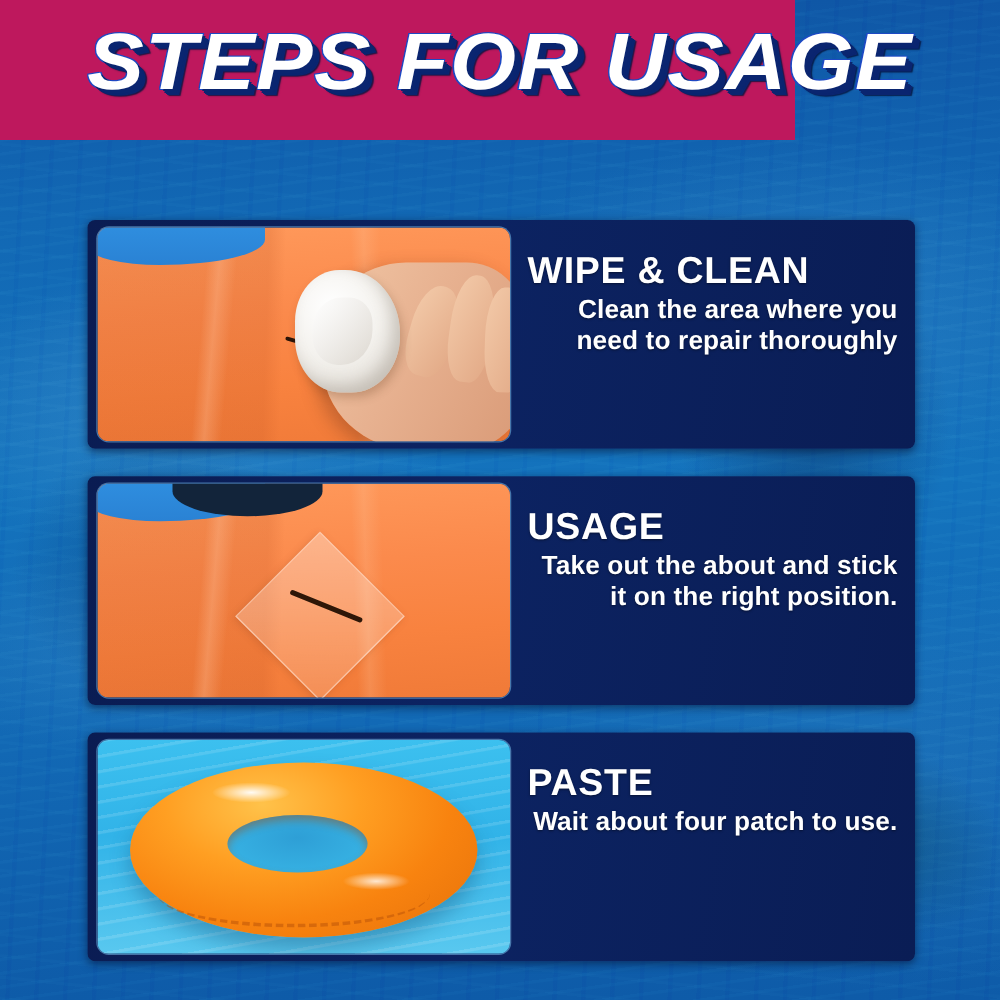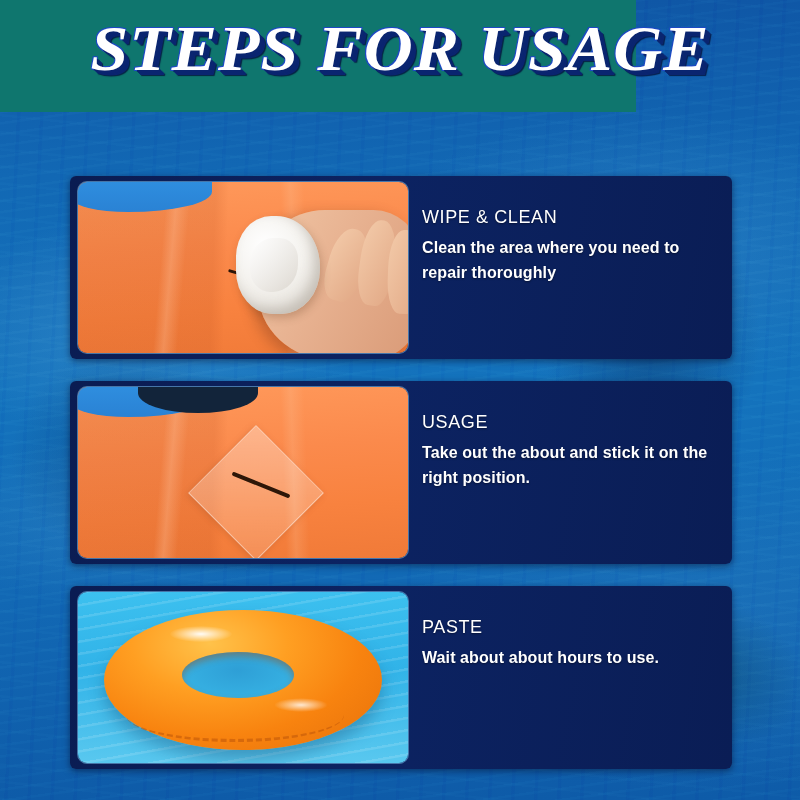--- a/index.html
+++ b/index.html
@@ -46,21 +46,21 @@
   }
   .swimmer-d{
     position:absolute; left:560px; top:560px; width:290px; height:220px;
     background:radial-gradient(ellipse 140px 100px at 50% 50%, rgba(10,60,70,.32), rgba(10,60,70,0) 74%);
     transform:rotate(20deg);
   }
 
   
   .header{
     position:absolute; left:0; top:0; width:636px; height:112px;
-    background:#0f766e; z-index:5;font-family:Liberation Serif, serif;
+    background:#be185d; z-index:5;
   }
   .header-title{
     position:absolute; left:0; top:17px; width:800px;
     text-align:center;
     font-size:64px;
     line-height:64px;
     font-weight:bold;
     font-style:italic;
     color:#ffffff;
     letter-spacing:1px;
@@ -95,33 +95,34 @@
     overflow:hidden;
     flex:0 0 auto;
     box-shadow:0 0 0 1px rgba(120,190,235,.55);
   }
   .step-text{
     flex:1 1 auto;
     padding:26px 14px 0 14px;
     color:#ffffff;
   }
   .step-heading{
-    font-size:18px;
+    font-size:30px;
     line-height:30px;
-    font-weight:normal;
+    font-weight:bold;
     letter-spacing:.6px;
     margin-bottom:3px;
     text-shadow:0 1px 2px rgba(0,0,0,.45);
   }
   .step-body{
-    font-size:16px;
+    font-size:21px;
     line-height:25px;
     font-weight:bold;
     letter-spacing:.1px;
     text-shadow:0 1px 2px rgba(0,0,0,.45);
+    text-align:right;
   }
 
   
   .ph-orange{
     position:absolute; inset:0;
     background:
       linear-gradient(175deg,#ff9a5c 0%,#fb8a4c 40%,#f8823f 70%,#f07a38 100%);
   }
   .ph-orange-folds{
     position:absolute; inset:0;
@@ -277,17 +278,17 @@
     <div class="step-photo">
       <div class="ph-water"></div>
       <div class="ring-outer"></div>
       <div class="ring-hole"></div>
       <div class="ring-gloss"></div>
       <div class="ring-gloss2"></div>
       <div class="ring-seam"></div>
     </div>
     <div class="step-text">
       <div class="step-heading">PASTE</div>
-      <div class="step-body">Wait about about hours to use.</div>
+      <div class="step-body">Wait about four patch to use.</div>
     </div>
   </div>
 
 </div>
 
 </body></html>

